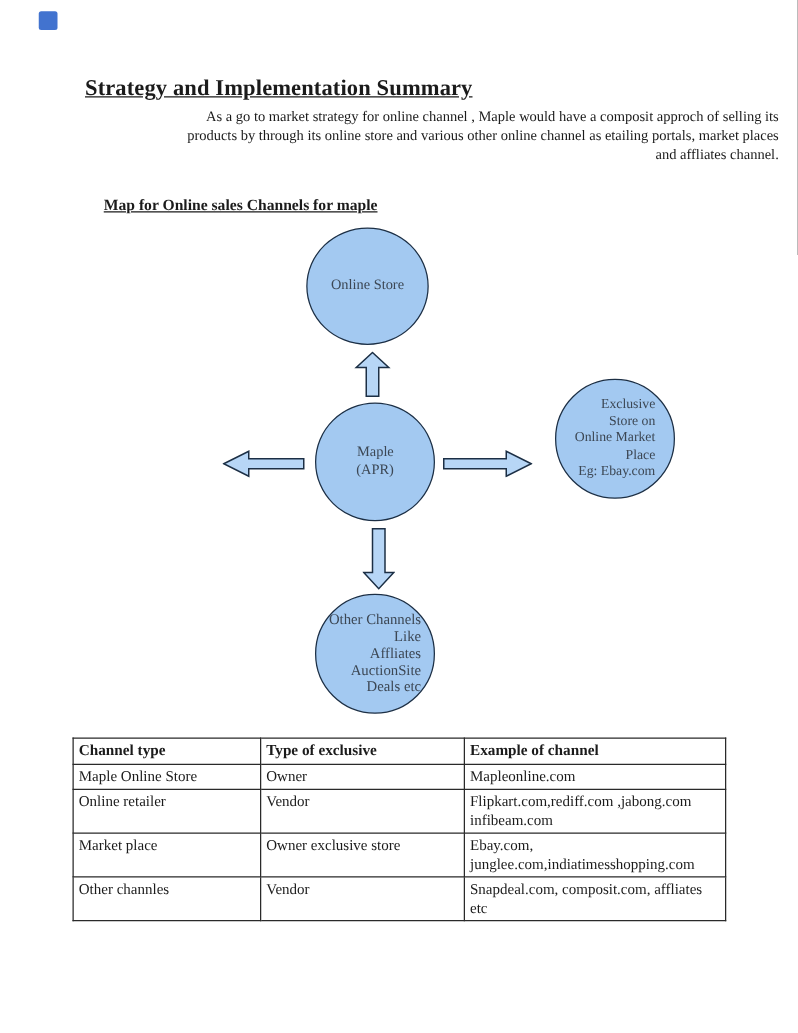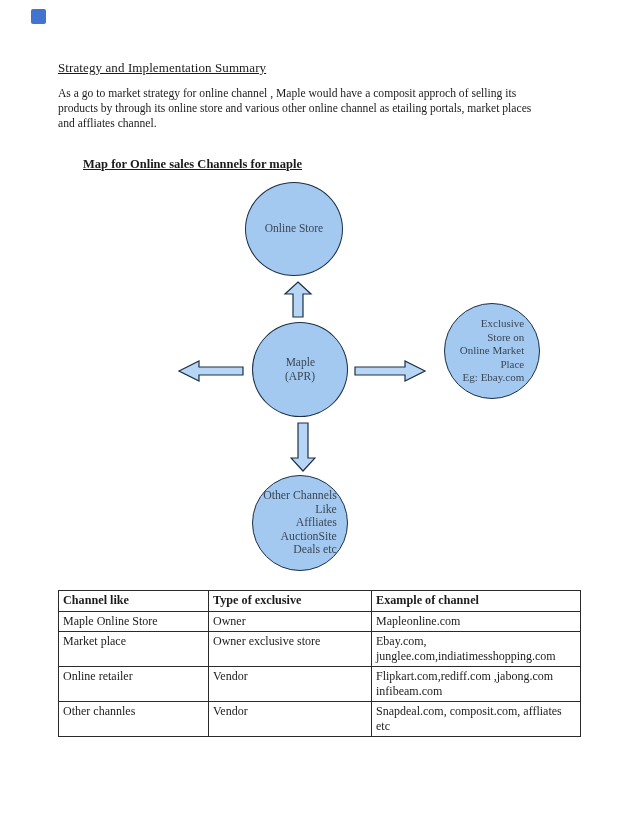--- a/index.html
+++ b/index.html
@@ -10,27 +10,27 @@
     font-family:"Liberation Serif","DejaVu Serif",serif;
     color:var(--text,#1b1b1b);
     overflow:hidden;
     margin:0 auto;
   }
   .corner-marker{
     position:absolute;left:31px;top:9px;width:15px;height:15px;
     background:var(--corner-marker,#4273cf);border-radius:2px;
   }
   .doc-title{
-    position:absolute;left:58px;top:60px;
-    font-size:13px;font-weight:normal;text-decoration:underline;
+    position:absolute;left:68px;top:60px;
+    font-size:18px;font-weight:bold;text-decoration:underline;
     letter-spacing:0.1px;
   }
   .intro-paragraph{
     position:absolute;left:58px;top:86px;width:565px;
-    font-size:11.6px;line-height:15px;white-space:pre-line;
+    font-size:11.6px;line-height:15px;white-space:pre-line;text-align:right;
   }
   .section-heading{
     position:absolute;left:58px;top:157px;
     font-size:12.5px;font-weight:bold;text-decoration:underline;margin-left:25px;
   }
   .diagram{position:absolute;left:0;top:175px;width:638px;height:410px;}
   .node{
     position:absolute;border-radius:50%;
     background:var(--node-fill,#a3c9f1);
     border:1.3px solid var(--diagram-stroke,#1c2f45);
@@ -122,40 +122,40 @@
   </div>
 
   <table class="channels-table">
     <colgroup>
       <col class="col-1">
         <col class="col-2">
         <col class="col-3">
     </colgroup>
     <thead>
       <tr>
-          <th>Channel like</th>
+          <th>Channel type</th>
           <th>Type of exclusive</th>
           <th>Example of channel</th>
         </tr>
     </thead>
     <tbody>
         <tr>
           <td>Maple Online Store</td>
           <td>Owner</td>
           <td>Mapleonline.com</td>
         </tr>
         <tr>
+          <td>Online retailer</td>
+          <td>Vendor</td>
+          <td>Flipkart.com,rediff.com ,jabong.com infibeam.com</td>
+        </tr>
+        <tr>
           <td>Market place</td>
           <td>Owner exclusive store</td>
           <td>Ebay.com, junglee.com,indiatimesshopping.com</td>
-        </tr>
-        <tr>
-          <td>Online retailer</td>
-          <td>Vendor</td>
-          <td>Flipkart.com,rediff.com ,jabong.com infibeam.com</td>
         </tr>
         <tr>
           <td>Other channles</td>
           <td>Vendor</td>
           <td>Snapdeal.com, composit.com, affliates etc</td>
         </tr>
       </tbody>
   </table>
 
 </div>

